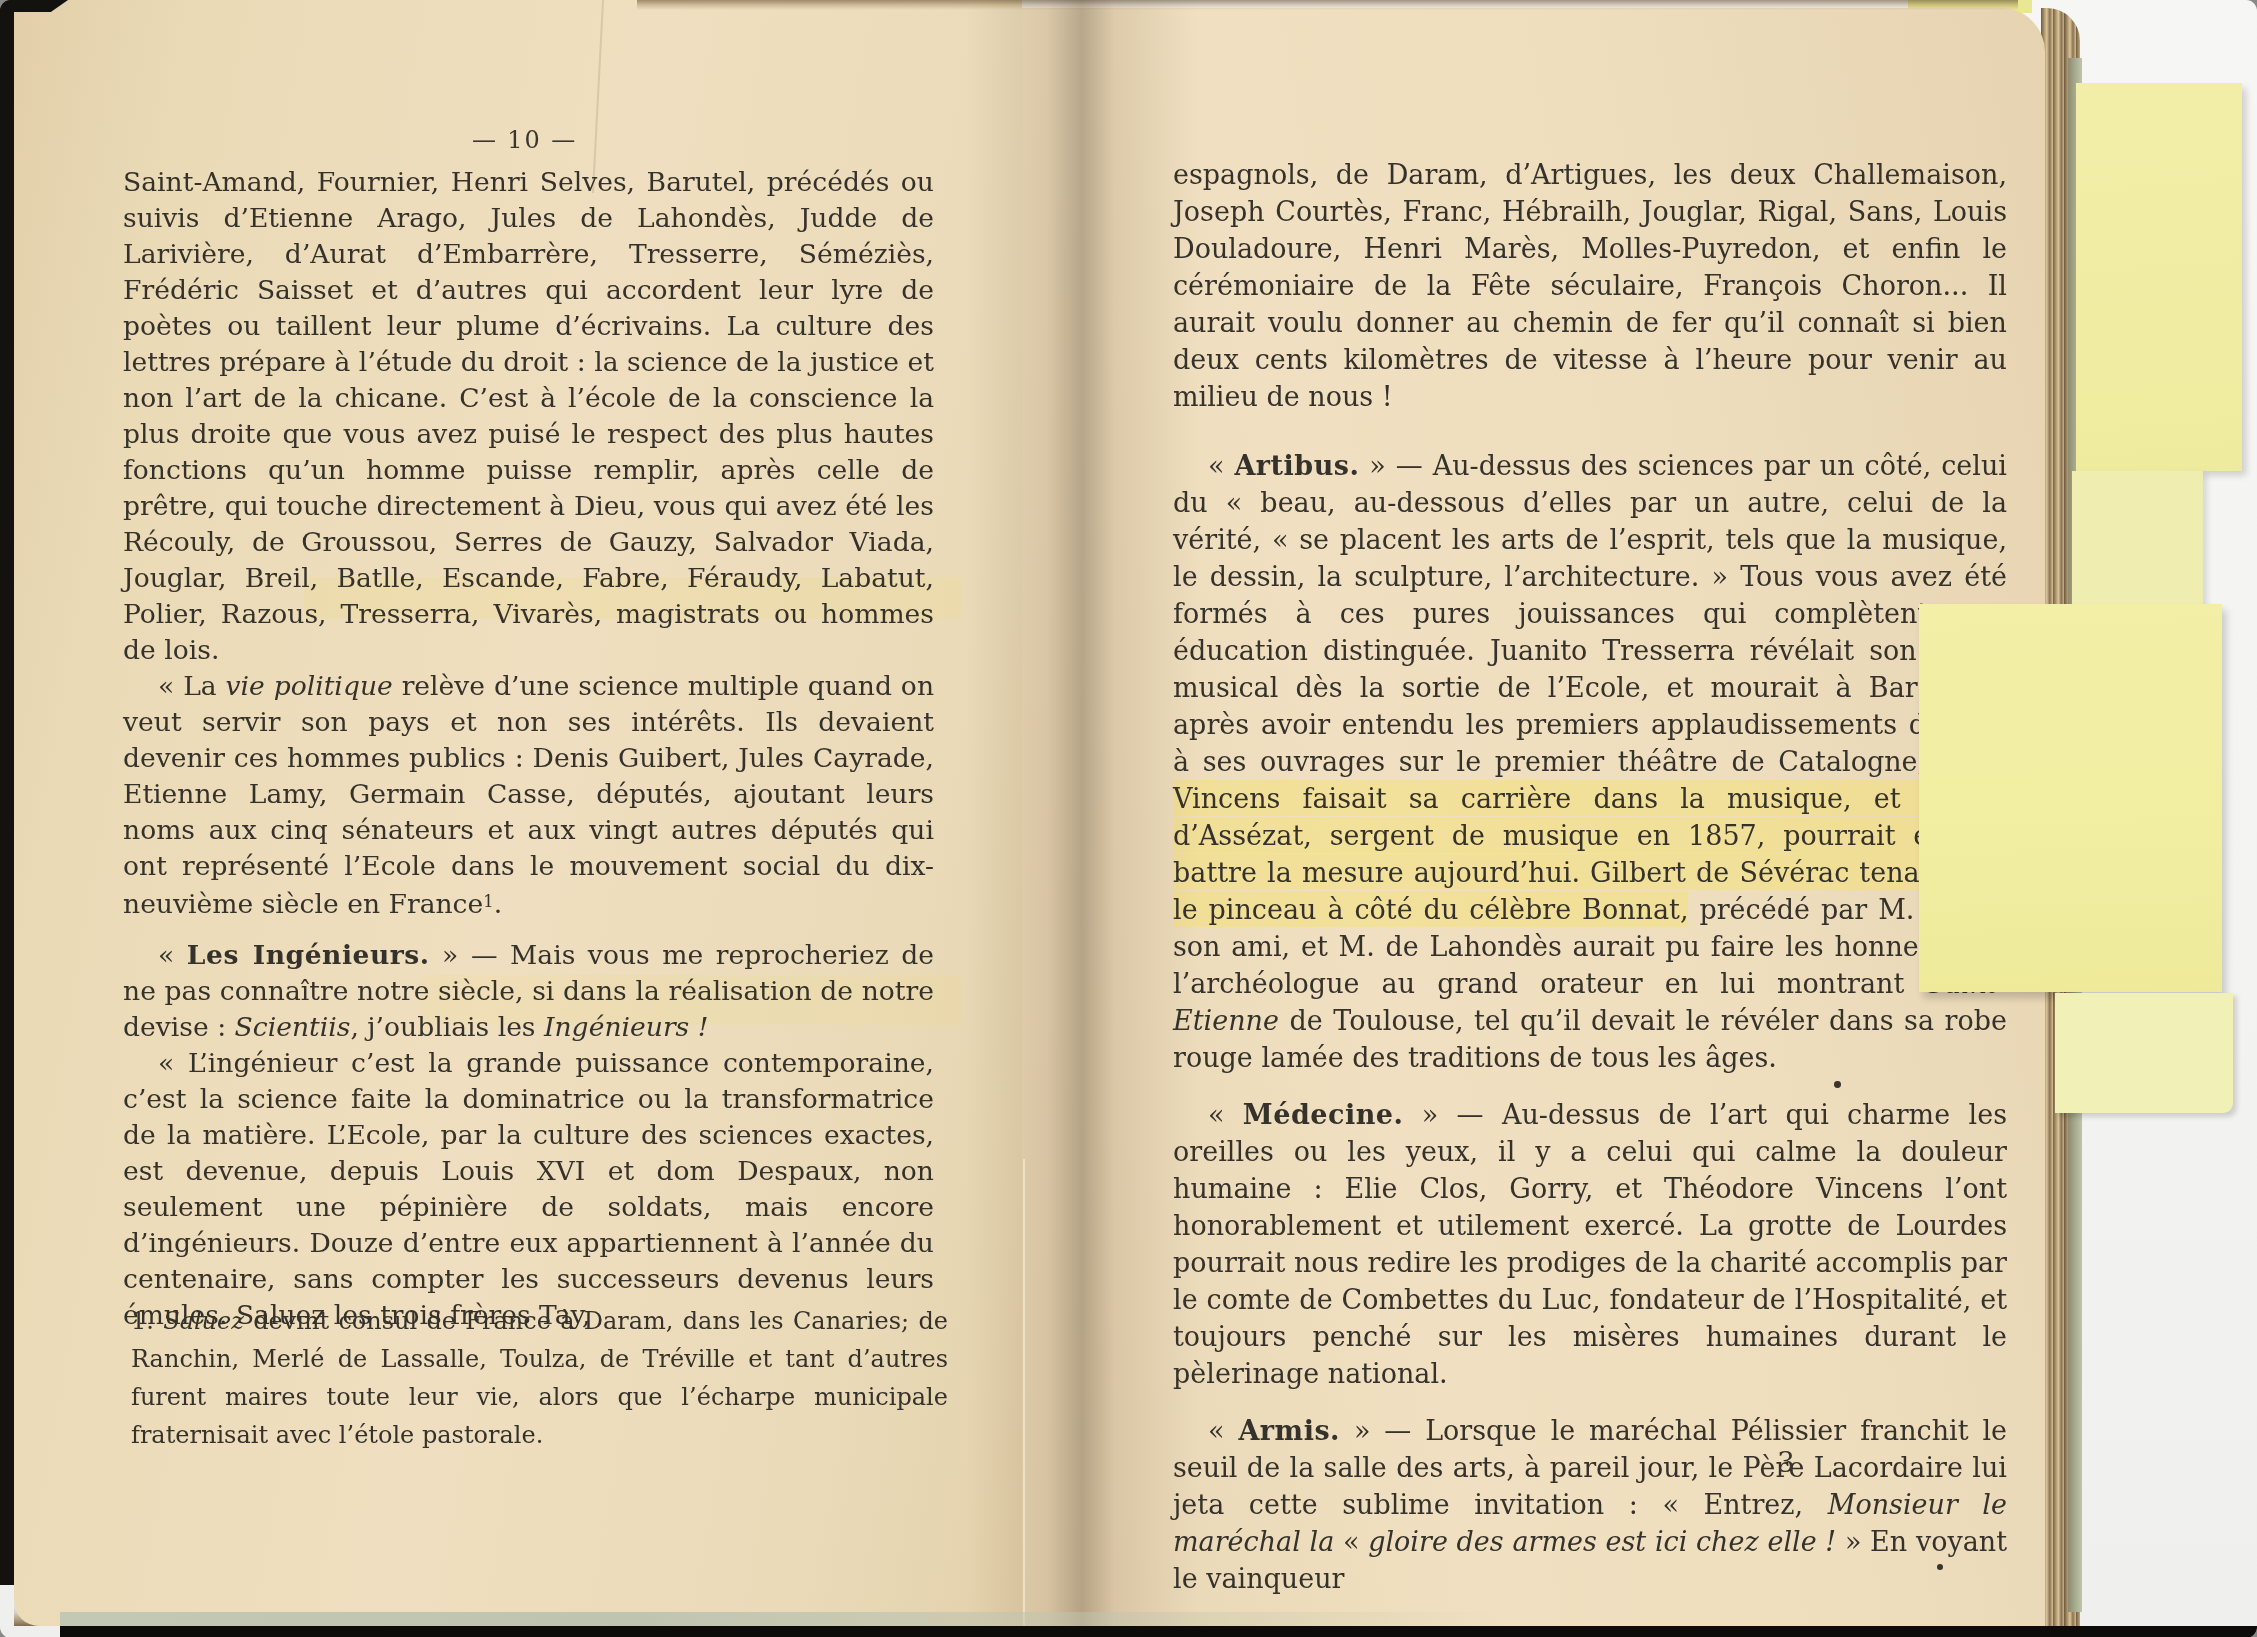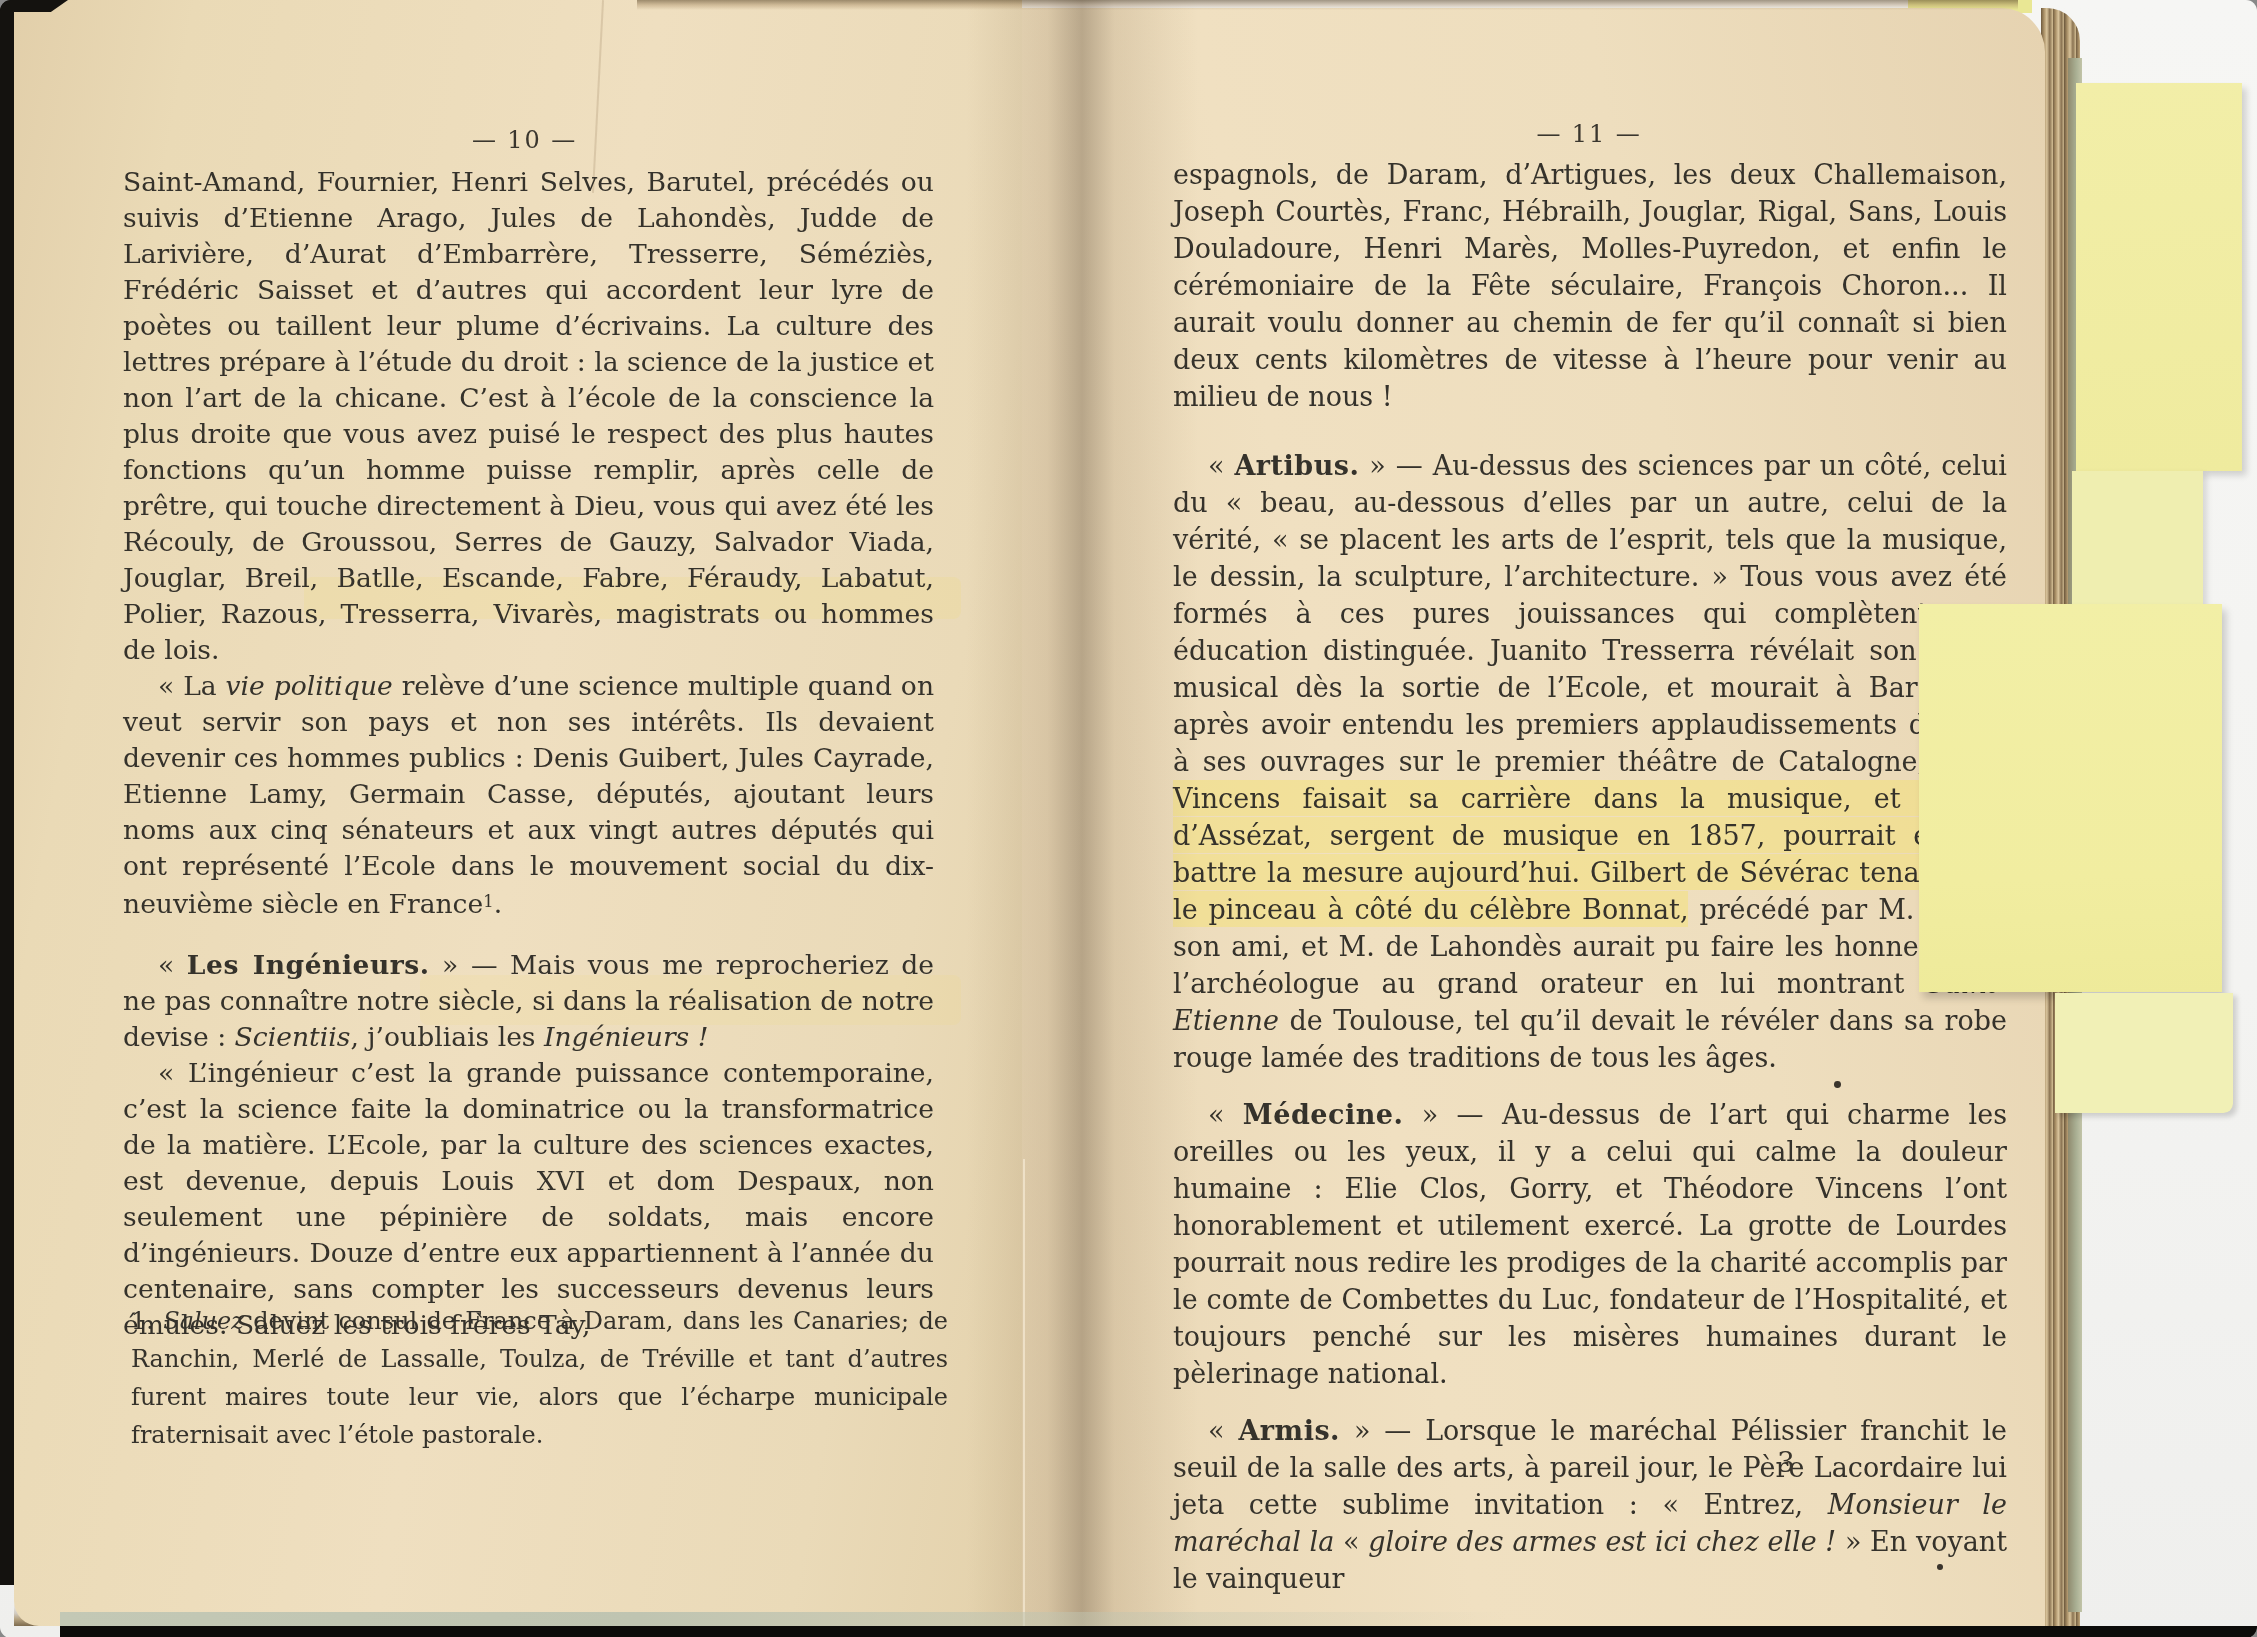--- a/index.html
+++ b/index.html
@@ -44,21 +44,21 @@
   .crease-mark{position:absolute;left:583px;top:0;width:1.9px;height:193px;background:rgba(120,95,60,.18);transform:rotate(3deg);}
   
   .pg-header{position:absolute;font-size:24px;letter-spacing:1.9px;text-align:center;color:#3a362e;}
   .hdr-left{left:120px;top:126px;width:809px;}
   .hdr-right{left:152px;top:120px;width:832px;}
   .textcol{position:absolute;text-align:justify;}
   .col-left{left:123px;top:164px;width:811px;font-size:26.6px;line-height:36px;}
   .col-right{left:152px;top:156px;width:834px;font-size:27px;line-height:37px;}
   .para{margin:0;}
   .ind{text-indent:35px;}
-  .gap-lg{margin-top:25px;}
+  .gap-lg{margin-top:15px;}
   .gap-xl{margin-top:32px;}
   .gap-md{margin-top:20px;}
   .it{font-style:italic;}
   .b{font-weight:bold;letter-spacing:0.5px;}
   .fnref{font-size:16.4px;vertical-align:5.8px;}
   .footnote{position:absolute;left:131px;top:1302px;width:817px;font-size:24px;line-height:38px;text-align:justify;}
   .fn-ind{text-indent:21px;}
   .signature{position:absolute;left:734px;top:1441px;width:58px;font-size:28px;text-align:center;color:#3a362e;}
   .hl{background:rgba(244,226,112,.48);box-decoration-break:clone;-webkit-box-decoration-break:clone;padding:2.9px 0 1.9px;}
   .showthrough{position:absolute;pointer-events:none;background:rgba(240,220,120,.20);border-radius:7.7px;}
@@ -97,21 +97,20 @@
     <p class="para"><span>Saint-Amand, Fournier, Henri Selves, Barutel, précédés ou suivis d’Etienne Arago, Jules de Lahondès, Judde de Larivière, d’Aurat d’Embarrère, Tresserre, Séméziès, Frédéric Saisset et d’autres qui accordent leur lyre de poètes ou taillent leur plume d’écrivains. La culture des lettres prépare à l’étude du droit : la science de la justice et non l’art de la chicane. C’est à l’école de la conscience la plus droite que vous avez puisé le respect des plus hautes fonctions qu’un homme puisse remplir, après celle de prêtre, qui touche directement à Dieu, vous qui avez été les Récouly, de Groussou, Serres de Gauzy, Salvador Viada, Jouglar, Breil, Batlle, Escande, Fabre, Féraudy, Labatut, Polier, Razous, Tresserra, Vivarès, magistrats ou hommes de lois.</span></p>
     <p class="para ind"><span>« La </span><span class="it">vie politique</span><span> relève d’une science multiple quand on veut servir son pays et non ses intérêts. Ils devaient devenir ces hommes publics : Denis Guibert, Jules Cayrade, Etienne Lamy, Germain Casse, députés, ajoutant leurs noms aux cinq sénateurs et aux vingt autres députés qui ont représenté l’Ecole dans le mouvement social du dix-neuvième siècle en France</span><sup class="fnref">1</sup><span>.</span></p>
     <p class="para ind gap-lg"><span>« </span><span class="b">Les Ingénieurs.</span><span> » — Mais vous me reprocheriez de ne pas connaître notre siècle, si dans la réalisation de notre devise : </span><span class="it">Scientiis</span><span>, j’oubliais les </span><span class="it">Ingénieurs !</span></p>
     <p class="para ind"><span>« L’ingénieur c’est la grande puissance contemporaine, c’est la science faite la dominatrice ou la transformatrice de la matière. L’Ecole, par la culture des sciences exactes, est devenue, depuis Louis XVI et dom Despaux, non seulement une pépinière de soldats, mais encore d’ingénieurs. Douze d’entre eux appartiennent à l’année du centenaire, sans compter les successeurs devenus leurs émules. Saluez les trois frères Tay,</span></p>
   </div>
   <div class="footnote">
     <span class="fn-ind">1. </span><span class="it">Saluez</span><span> devint consul de France à Daram, dans les Canaries; de Ranchin, Merlé de Lassalle, Toulza, de Tréville et tant d’autres furent maires toute leur vie, alors que l’écharpe municipale fraternisait avec l’étole pastorale.</span>
   </div>
 
   <div class="page page-right"></div>
-  <div class="pg-header hdr-right" style="left:1173px;">— 11 —</div>
   <div class="textcol col-right" style="left:1173px;">
     <p class="para"><span>espagnols, de Daram, d’Artigues, les deux Challemaison, Joseph Courtès, Franc, Hébrailh, Jouglar, Rigal, Sans, Louis Douladoure, Henri Marès, Molles-Puyredon, et enfin le cérémoniaire de la Fête séculaire, François Choron... Il aurait voulu donner au chemin de fer qu’il connaît si bien deux cents kilomètres de vitesse à l’heure pour venir au milieu de nous !</span></p>
     <p class="para ind gap-xl"><span>« </span><span class="b">Artibus.</span><span> » — Au-dessus des sciences par un côté, celui du « beau, au-dessous d’elles par un autre, celui de la vérité, « se placent les arts de l’esprit, tels que la musique, le dessin, la sculpture, l’architecture. » Tous vous avez été formés à ces pures jouissances qui complètent une éducation distinguée. Juanito Tresserra révélait son génie musical dès la sortie de l’Ecole, et mourait à Barcelone après avoir entendu les premiers applaudissements donnés à ses ouvrages sur le premier théâtre de Catalogne; </span><span class="hl">Jules Vincens faisait sa carrière dans la musique, et Alfred d’Assézat, sergent de musique en 1857, pourrait encore battre la mesure aujourd’hui. Gilbert de Sévérac tenait déjà le pinceau à côté du célèbre Bonnat,</span><span> précédé par M. Valax, son ami, et M. de Lahondès aurait pu faire les honneurs de l’archéologue au grand orateur en lui montrant </span><span class="it">Saint-Etienne</span><span> de Toulouse, tel qu’il devait le révéler dans sa robe rouge lamée des traditions de tous les âges.</span></p>
     <p class="para ind gap-md"><span>« </span><span class="b">Médecine.</span><span> » — Au-dessus de l’art qui charme les oreilles ou les yeux, il y a celui qui calme la douleur humaine : Elie Clos, Gorry, et Théodore Vincens l’ont honorablement et utilement exercé. La grotte de Lourdes pourrait nous redire les prodiges de la charité accomplis par le comte de Combettes du Luc, fondateur de l’Hospitalité, et toujours penché sur les misères humaines durant le pèlerinage national.</span></p>
     <p class="para ind gap-md"><span>« </span><span class="b">Armis.</span><span> » — Lorsque le maréchal Pélissier franchit le seuil de la salle des arts, à pareil jour, le Père Lacordaire lui jeta cette sublime invitation : « Entrez, </span><span class="it">Monsieur le maréchal la</span><span> « </span><span class="it">gloire des armes est ici chez elle !</span><span> » En voyant le vainqueur</span></p>
   </div>
   <div class="signature" style="left:1757px;top:1446px;position:absolute;">3</div>
 
   <div class="gutter-shadow"></div>
   <div class="gutter-crease"></div>

